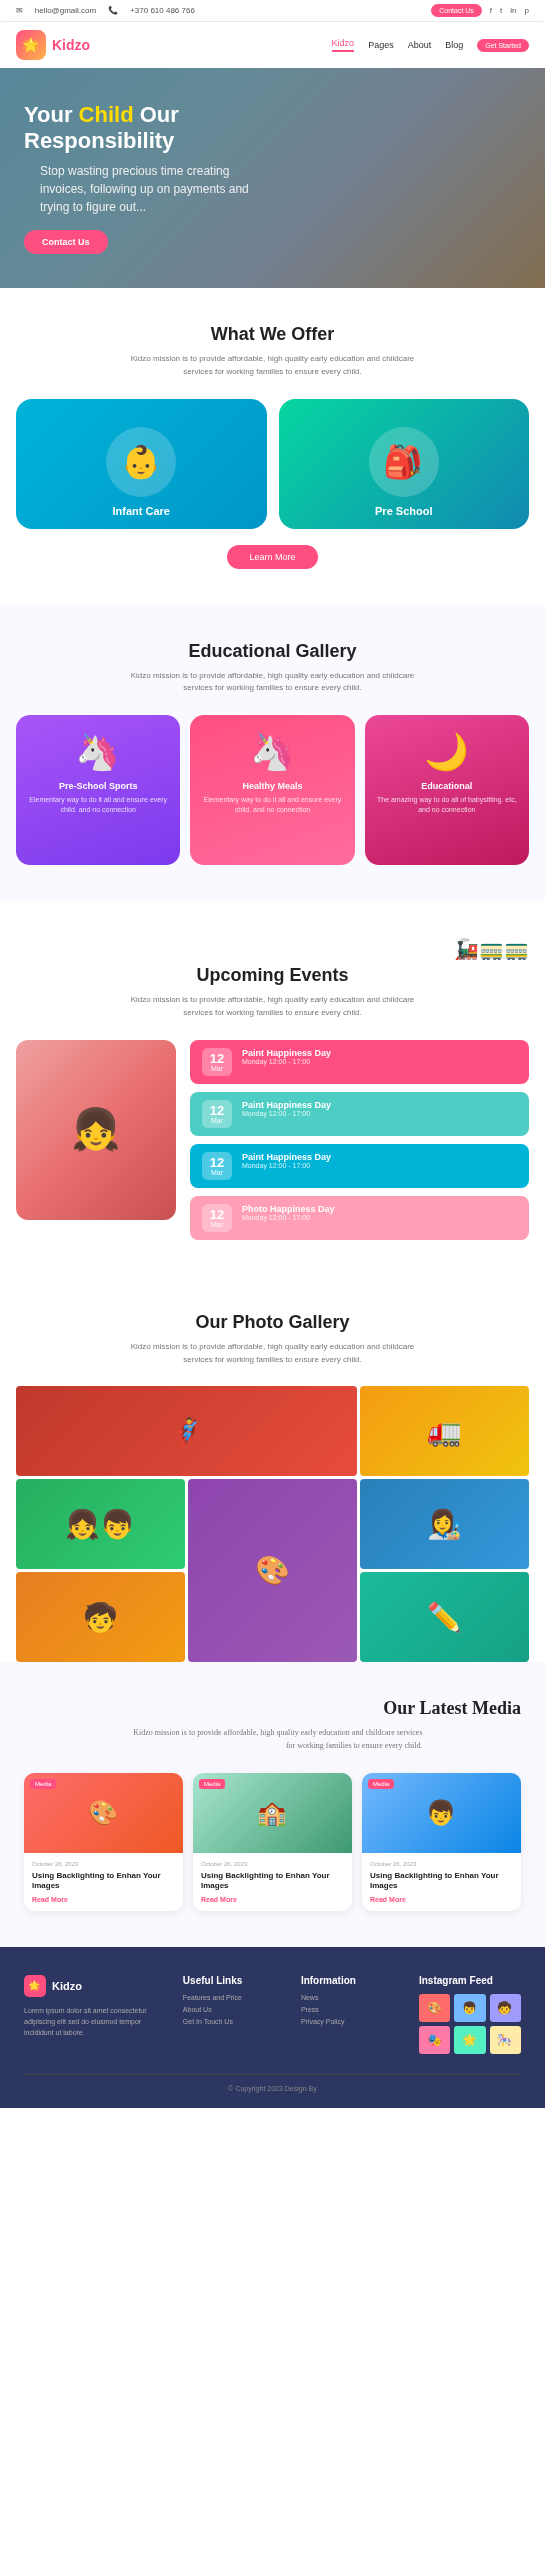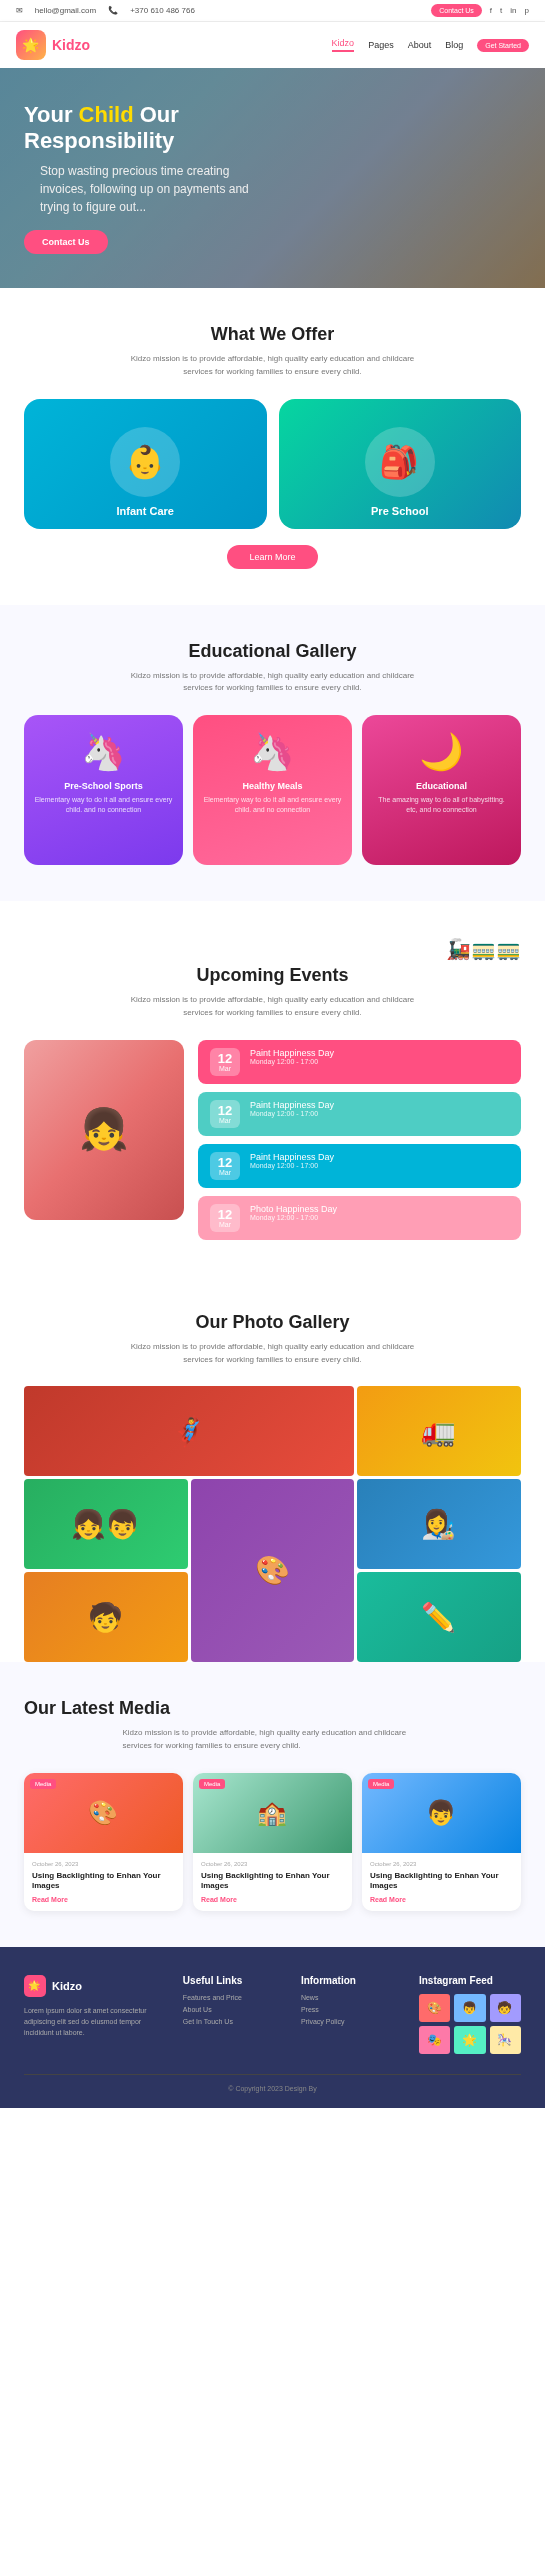--- a/index.html
+++ b/index.html
@@ -63,21 +63,21 @@
       color: #fff;
       border: none;
       border-radius: 20px;
       padding: 7px 18px;
       font-size: 9px;
       cursor: pointer;
       font-weight: 600;
     }
 
     
-    .section { padding: 36px 24px; text-align: center; }
+    .section { padding: 36px 16px; text-align: center; }
     .section-title { font-size: 18px; font-weight: 800; color: #222; margin-bottom: 8px; }
     .section-subtitle { font-size: 8px; color: #777; line-height: 1.6; max-width: 300px; margin: 0 auto 20px; }
 
     
     .what-we-offer { background: #fff; }
     .offer-cards { display: flex; gap: 12px; justify-content: center; }
     .offer-card {
       border-radius: 16px;
       padding: 18px 12px 12px;
       flex: 1;
@@ -166,21 +166,21 @@
     .event-date-box {
       background: rgba(255,255,255,0.3);
       border-radius: 6px;
       padding: 4px 6px;
       text-align: center;
       min-width: 30px;
     }
     .event-date-num { font-size: 13px; font-weight: 800; color: #fff; line-height: 1; }
     .event-date-month { font-size: 7px; color: rgba(255,255,255,0.9); }
     .event-info { flex: 1; }
-    .event-name { font-size: 9px; font-weight: 400; color: #fff; }
+    .event-name { font-size: 9px; font-weight: 700; color: #fff; }
     .event-time { font-size: 7px; color: rgba(255,255,255,0.85); }
     .train-decoration { text-align: right; font-size: 20px; margin-bottom: 4px; }
 
     
     .gallery { background: #fff; padding-bottom: 0; }
     .gallery-grid { display: grid; grid-template-columns: repeat(3, 1fr); gap: 3px; margin-top: 16px; }
     .gallery-item {
       height: 90px;
       border-radius: 4px;
       overflow: hidden;
@@ -388,21 +388,21 @@
     <div class="gallery-item gi-truck">🚛</div>
     <div class="gallery-item gi-kids-outside">👧👦</div>
     <div class="gallery-item gi-girl-art span-row2">🎨</div>
     <div class="gallery-item gi-girl-paint">👩‍🎨</div>
     <div class="gallery-item gi-kids-class">🧒</div>
     <div class="gallery-item gi-drawing">✏️</div>
   </div>
 </section>
 
 <section class="latest-media">
-  <div style="text-align:left;">
+  <div style="text-align:right;font-family:Liberation Serif, serif;">
     <h2 class="section-title">Our Latest Media</h2>
     <p class="section-subtitle">Kidzo mission is to provide affordable, high quality early education and childcare services for working families to ensure every child.</p>
   </div>
   <div class="media-cards">
     <div class="media-card">
       <div class="media-card-img mc-red">
         <span>🎨</span>
         <span class="tag">Media</span>
       </div>
       <div class="media-card-body">

